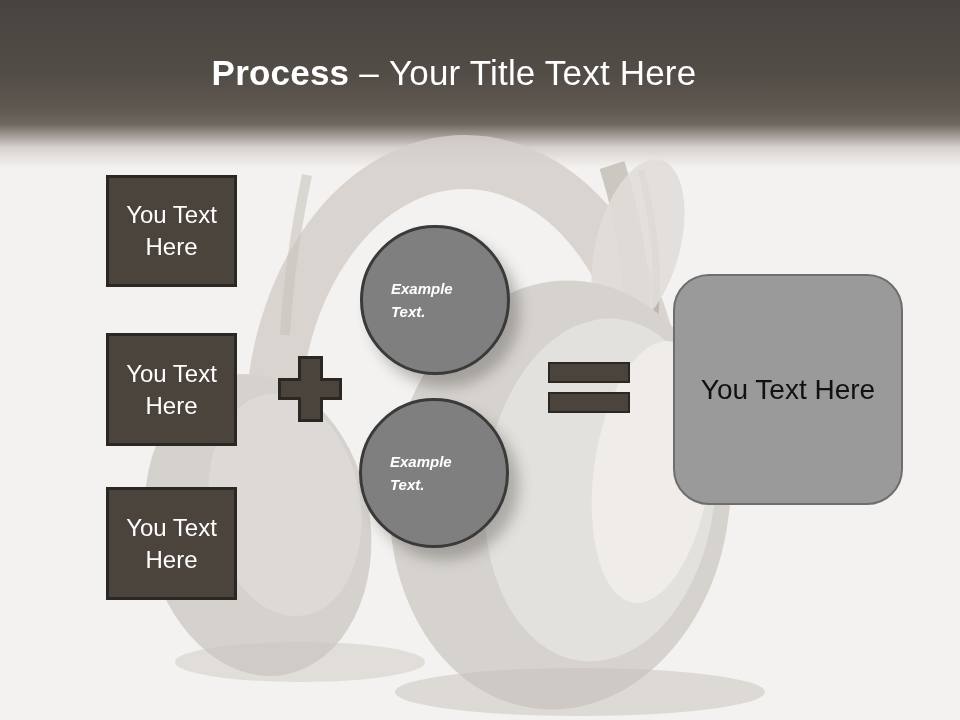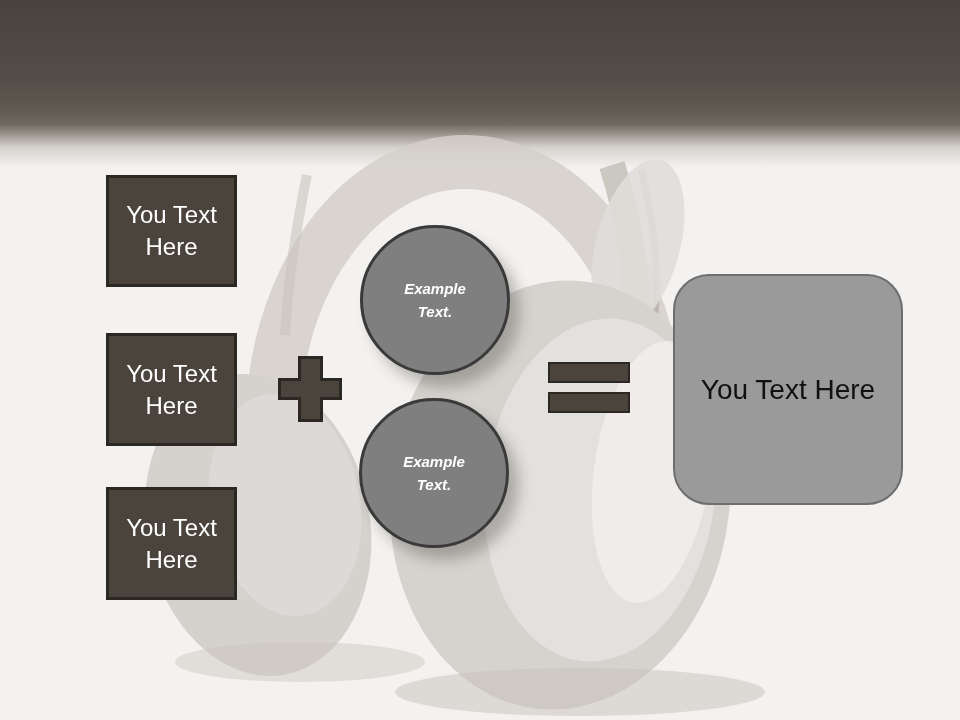--- a/index.html
+++ b/index.html
@@ -55,21 +55,21 @@
   }
   .equals-bar + .equals-bar{margin-top:9px;}
 
   
   .example-circle{
     position:absolute;width:150px;height:150px;border-radius:50%;
     box-sizing:border-box;
     background:var(--circle-gray,#7f7f7f);
     border:3px solid var(--circle-border,#3a3a3a);
     box-shadow:10px 12px 14px rgba(60,55,50,.32);
-    display:flex;align-items:center;justify-content:center;text-align:center;
+    display:flex;align-items:center;justify-content:center;
     color:#fff;font-weight:bold;font-style:italic;font-size:15px;line-height:1.55;
   }
   .example-circle .inner{width:88px;}
   .circle-1{left:360px;top:225px;}
   .circle-2{left:359px;top:398px;}
 
   
   .result-box{
     position:absolute;left:673px;top:274px;width:230px;height:231px;
     box-sizing:border-box;border-radius:36px;
@@ -100,20 +100,23 @@
     <ellipse cx="285" cy="505" rx="75" ry="112" fill="#dcd9d6" transform="rotate(-10 285 505)"></ellipse>
 
     <ellipse cx="560" cy="495" rx="170" ry="215" fill="#d6d3cf" transform="rotate(6 560 495)"></ellipse>
     <ellipse cx="600" cy="490" rx="115" ry="172" fill="#e3e1de" transform="rotate(6 600 490)"></ellipse>
     <ellipse cx="652" cy="472" rx="58" ry="132" fill="#efedeb" opacity="0.9" transform="rotate(8 652 472)"></ellipse>
 
     <ellipse cx="300" cy="662" rx="125" ry="20" fill="#c9c3bd" opacity="0.45"></ellipse>
     <ellipse cx="580" cy="692" rx="185" ry="24" fill="#c6c0ba" opacity="0.5"></ellipse>
   </svg>
 
+  <div class="slide-title">
+    <span class="bold">Process</span><span class="sep">–</span><span class="light">Your Title Text Here</span>
+  </div>
 
   <div class="text-box box-1">
     <div class="inner">You Text Here</div>
   </div>
   <div class="text-box box-2">
     <div class="inner">You Text Here</div>
   </div>
   <div class="text-box box-3">
     <div class="inner">You Text Here</div>
   </div>

